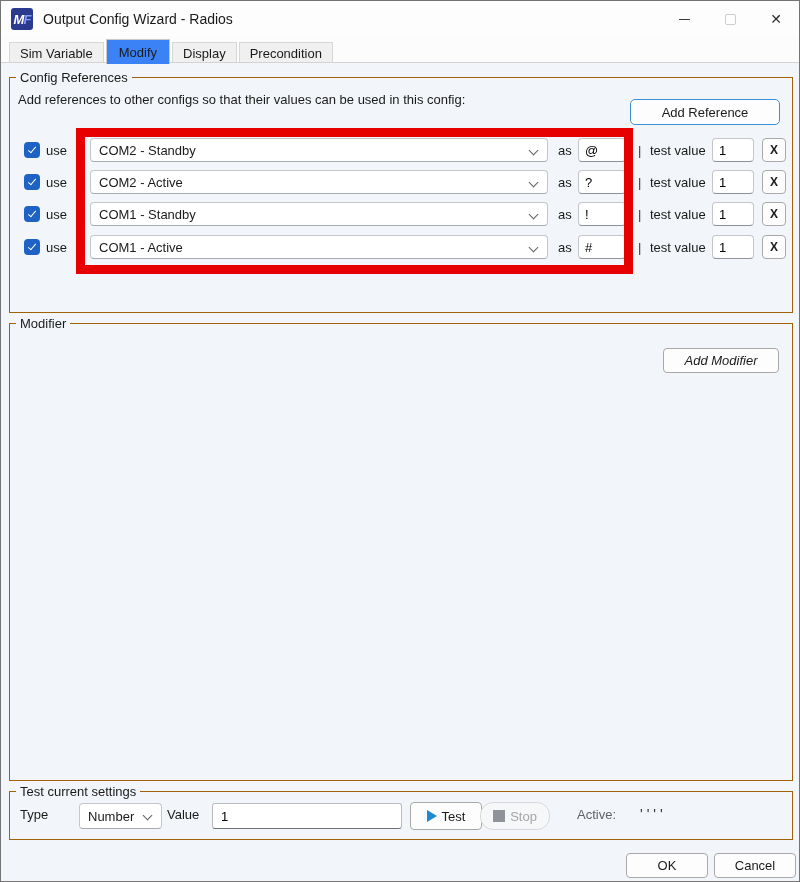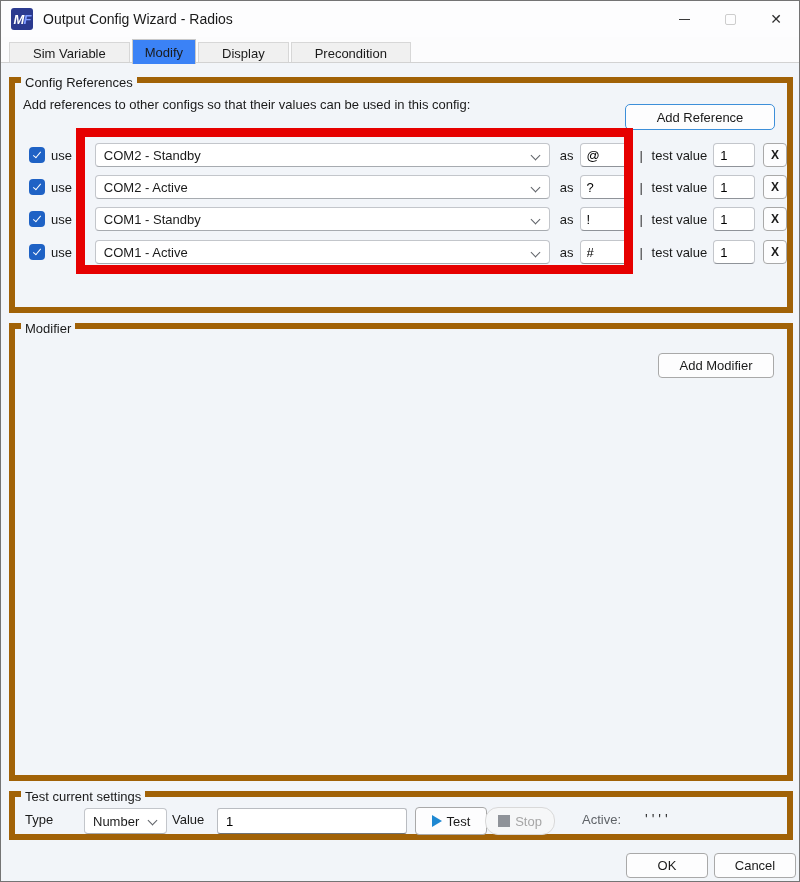--- a/index.html
+++ b/index.html
@@ -19,42 +19,42 @@
   .win-controls { position:absolute; right:0; top:0; height:36px; display:flex; }
   .win-btn { width:46px; height:36px; display:flex; align-items:center; justify-content:center; }
   .min-glyph { width:11px; height:0; border-top:1.6px solid #3a3a3a; }
   .max-glyph { width:11px; height:11px; border:1.3px solid #cdcdcd; border-radius:2px; }
   .close-glyph { font-size:14px; color:#2e2e2e; line-height:1; }
 
   
   .tabstrip { position:absolute; top:36px; left:0; right:0; height:26px; background:#fcfcfd; }
   .tabstrip-line { position:absolute; top:61px; left:0; right:0; height:1px; background:#d2d2d2; }
   .tabs { position:absolute; left:8px; bottom:0; display:flex; align-items:flex-end; }
-  .tab { height:21px; padding:0 23px; display:flex; align-items:center; font-size:13px;
+  .tab { height:21px; padding:0 10px; display:flex; align-items:center; font-size:13px;
          background:#f0f0f0; border:1px solid #d7d7d7; border-bottom:none; margin-right:2px; }
   .tab.active { height:25px; background:#3b82f6; border-color:#c9c9c9; position:relative; z-index:3;
                 margin-bottom:-1px; padding:0 12px; }
 
   
-  .groupbox { position:absolute; border:6px solid #a16207; background:transparent; }
+  .groupbox { position:absolute; border:1px solid #a16207; background:transparent; }
   .legend { position:absolute; top:-8px; left:6px; padding:0 4px; background:#f2f5f9; font-size:13px; }
 
   .gb-config { left:8px; top:76px; width:784px; height:236px; }
   .gb-modifier { left:8px; top:322px; width:784px; height:458px; }
   .gb-test { left:8px; top:790px; width:784px; height:49px; }
 
   .desc { position:absolute; left:8px; font-size:13px; white-space:nowrap; }
   .gb-config .desc { top:14px; }
   .gb-modifier .desc { top:24px; }
 
   .btn { display:flex; align-items:center; justify-content:center; background:#fdfdfe;
          border:1px solid #a9a9a9; border-radius:4px; font-size:13px; color:#1a1a1a; cursor:default; }
   .add-ref-btn { position:absolute; right:12px; top:21px; width:150px; height:26px;
                  border:1px solid #3d8fd9; border-radius:5px; }
-  .add-mod-btn { position:absolute; right:13px; top:24px; width:116px; height:25px; }
+  .add-mod-btn { position:absolute; right:13px; top:24px; width:116px; height:25px;font-style:italic; }
 
   
   .ref-row { position:absolute; left:0; width:100%; height:24px; display:flex; align-items:center; }
   .checkbox { margin-left:14px; width:16px; height:16px; border-radius:4px; background:#1f62c5;
               display:flex; align-items:center; justify-content:center; flex:none; }
   .check-glyph { width:4px; height:8px; border-right:1.6px solid #fff; border-bottom:1.6px solid #fff;
                  transform:rotate(40deg); margin-top:-2px; }
   .use-label { margin-left:6px; width:22px; }
   .dropdown { margin-left:22px; width:458px; height:24px; background:#fff; border:1px solid #c3c6cb;
               border-bottom-color:#a7abb0; border-radius:4px; display:flex; align-items:center;

